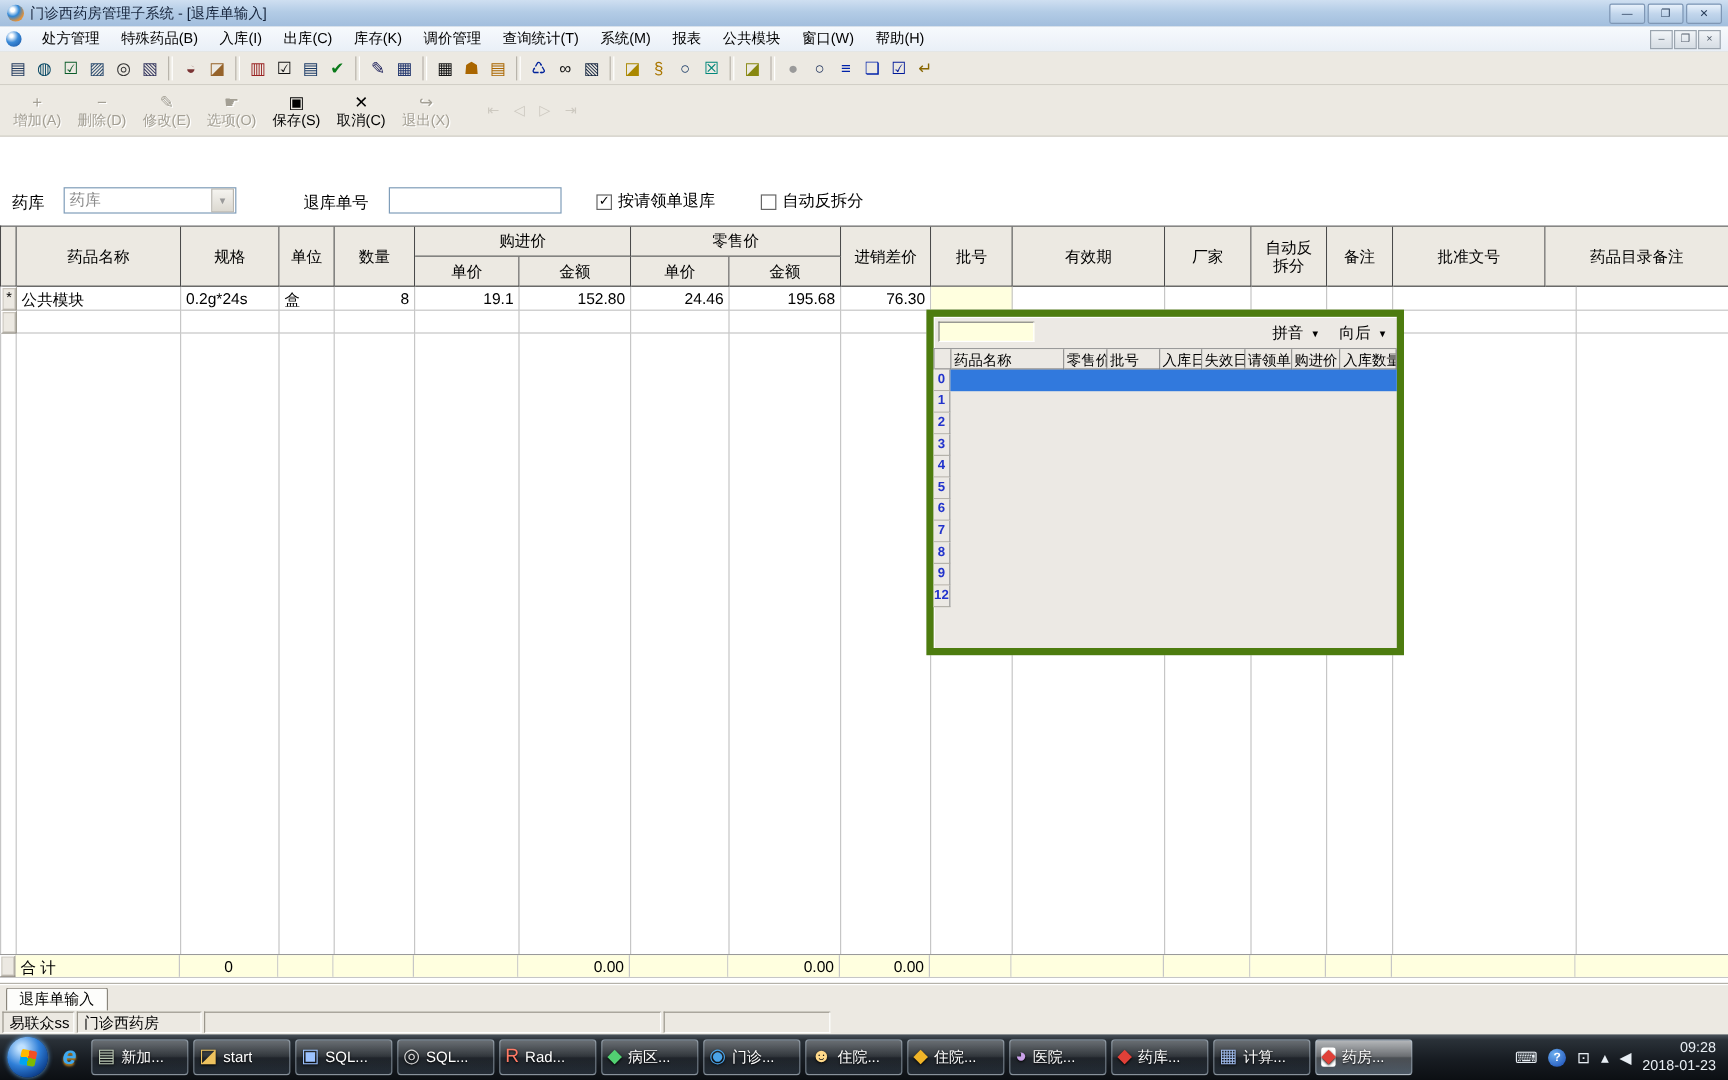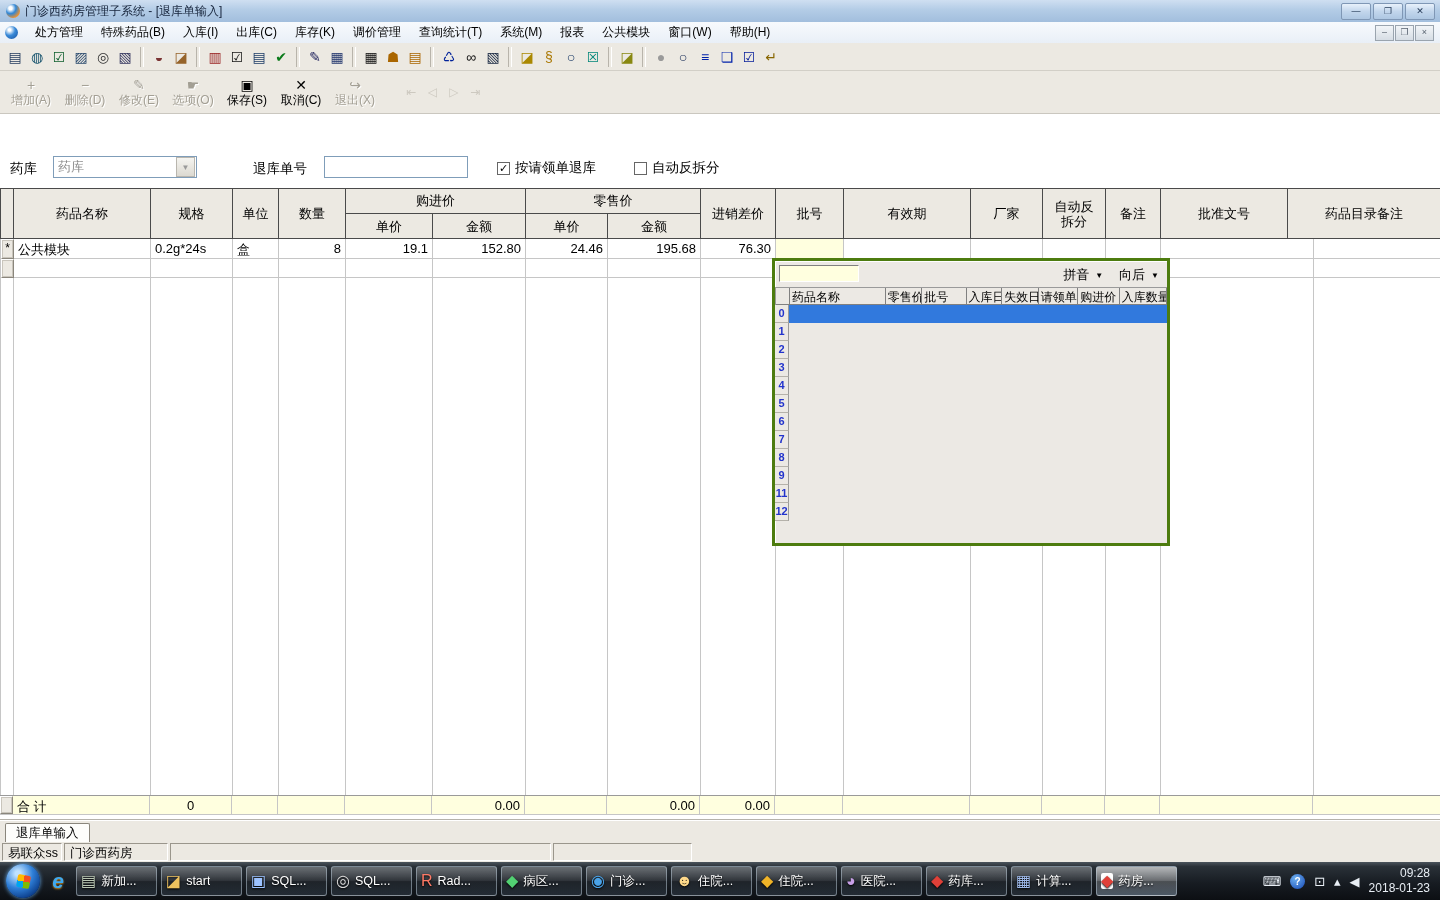--- a/index.html
+++ b/index.html
@@ -83,21 +83,21 @@
   .fcell{border-right:1px solid #c6c6c6;box-sizing:border-box;}
   
   .totals{position:absolute;left:0;top:681px;width:1440px;height:20px;display:flex;
     border-top:1px solid #9a9a9a;border-bottom:1px solid #c6c6c6;box-sizing:border-box;justify-content:flex-end;}
   .tcell{background:#ffffdf;border-right:1px solid #c6c6c6;box-sizing:border-box;
     padding:2px 4px 0 4px;font-size:13px;white-space:nowrap;}
   .tcell.num{text-align:right;}
   .tcell.ctr{text-align:center;}
   
   .popup{position:absolute;left:772px;top:144px;width:398px;height:288px;background:#ece9e4;
-    border:3px solid #4d7c0f;box-shadow:1px 1px 0 #fff inset;box-sizing:border-box;z-index:9;}
+    border:6px solid #4d7c0f;box-shadow:1px 1px 0 #fff inset;box-sizing:border-box;z-index:9;}
   .ptop{position:relative;height:26px;}
   .pinput{position:absolute;left:4px;top:4px;width:80px;height:17px;background:#ffffdf;
     border:1px solid #808080;border-bottom-color:#fff;border-right-color:#fff;box-sizing:border-box;}
   .pdds{position:absolute;right:8px;top:5px;display:flex;gap:16px;font-size:13px;}
   .pdd{display:flex;align-items:center;gap:6px;}
   .pdd .arr{font-size:8px;}
   .phead{display:flex;border-top:1px solid #9a9a9a;border-left:1px solid #9a9a9a;box-sizing:border-box;margin-left:0;}
   .phcell{background:#ece9e4;border-right:1px solid #808080;border-bottom:1px solid #808080;height:17px;
     font-size:12px;padding:1px 2px 0 2px;white-space:nowrap;overflow:hidden;box-sizing:border-box;}
   .pgut{width:14px;flex:none;}
@@ -448,24 +448,20 @@
         </div>
       <div class="prow">
           <div class="pnum">8</div>
           <div class="parea"></div>
         </div>
       <div class="prow">
           <div class="pnum">9</div>
           <div class="parea"></div>
         </div>
       <div class="prow">
-          <div class="pnum">11</div>
-          <div class="parea"></div>
-        </div>
-      <div class="prow">
           <div class="pnum">12</div>
           <div class="parea"></div>
         </div>
     </div>
   </div>
 
   <div class="tabrow">
     <div class="tab">退库单输入</div>
   </div>
 

